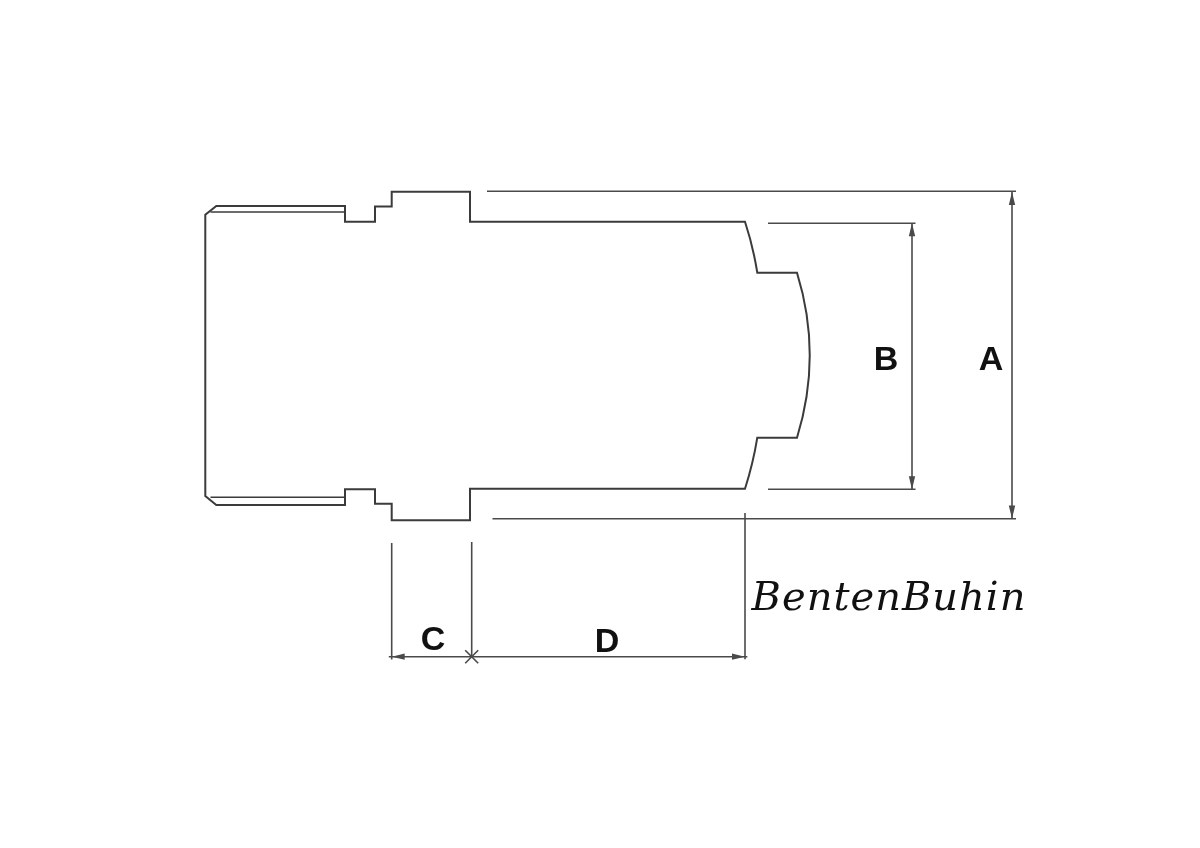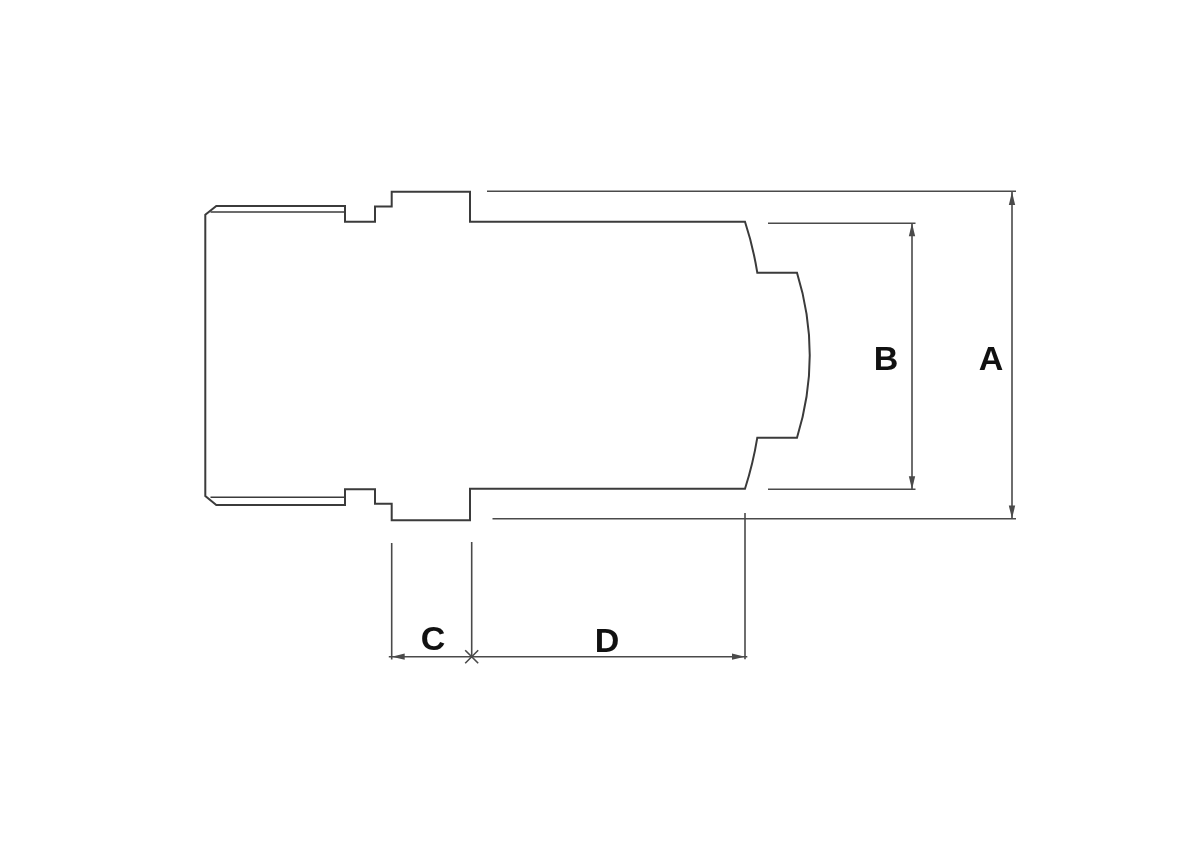--- a/index.html
+++ b/index.html
@@ -99,14 +99,15 @@
     <polygon class="arrow" points="391.7,656.7 404.7,653.6 404.7,659.8"></polygon>
     <polygon class="arrow" points="745,656.7 732,653.6 732,659.8"></polygon>
     <path class="dim" d="M465.2 663.2 L478.2 650.2 M465.2 650.2 L478.2 663.2"></path>
   </svg>
 
   <span class="dim-label" style="left:991px; top:358px;">A</span>
   <span class="dim-label" style="left:886px; top:358px;">B</span>
   <span class="dim-label" style="left:433px; top:638px;">C</span>
   <span class="dim-label" style="left:607px; top:640px;">D</span>
 
+  <span class="signature" style="left:889px; top:596px;">BentenBuhin</span>
 
 </div>
 
 </body></html>

